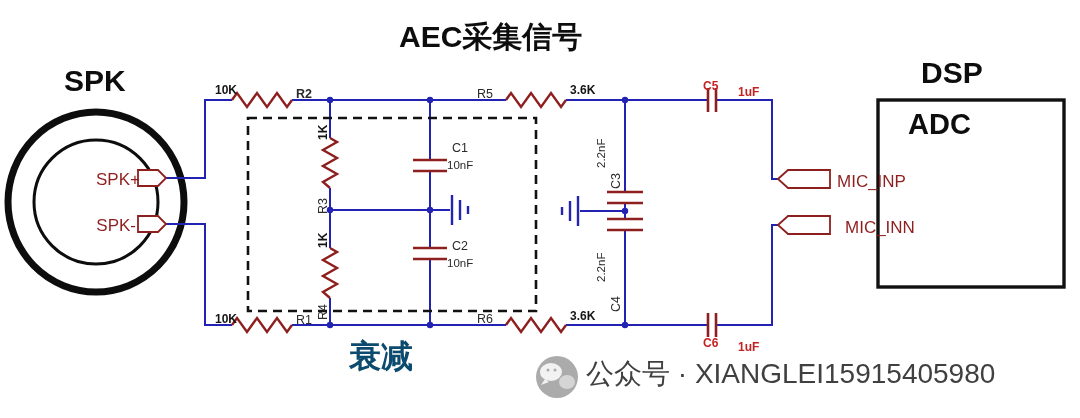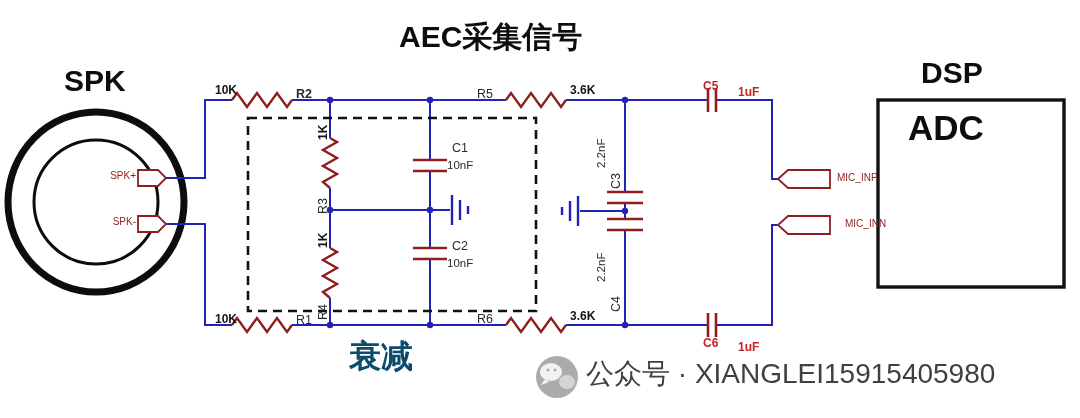--- a/index.html
+++ b/index.html
@@ -5,25 +5,25 @@
   html,body{margin:0;padding:0;background:#ffffff;}
   .canvas{
     position:relative;width:1080px;height:418px;background:#ffffff;
     font-family:"Liberation Sans",sans-serif;overflow:hidden;
   }
   .layer{position:absolute;left:0;top:0;}
   .lbl{position:absolute;white-space:nowrap;line-height:1;color:#0c4a6e;}
   .vlabel{position:absolute;white-space:nowrap;line-height:1;color:#111;
           transform:rotate(-90deg);transform-origin:0 0;}
   .h1{font-size:30px;font-weight:800;color:#0d0d0d;}
-  .h2{font-size:35px;font-weight:800;color:#0d0d0d;}
+  .h2{font-size:29px;font-weight:800;color:#0d0d0d;}
   .ref{font-size:12.5px;color:#2b2b2b;}
   .val{font-size:12px;font-weight:700;color:#141414;}
   .valsm{font-size:11.5px;color:#2b2b2b;}
-  .maroon{color:#8e1f1f;font-size:10px;}
+  .maroon{color:#8e1f1f;font-size:17px;}
   .red{color:#c42323;font-size:12px;font-weight:600;padding-left:16px;}
   .wm{font-size:28px;color:#404040;}
 </style>
 </head>
 <body>
 
 <div class="canvas">
 
   <svg class="layer" width="1080" height="418" viewBox="0 0 1080 418">
 

